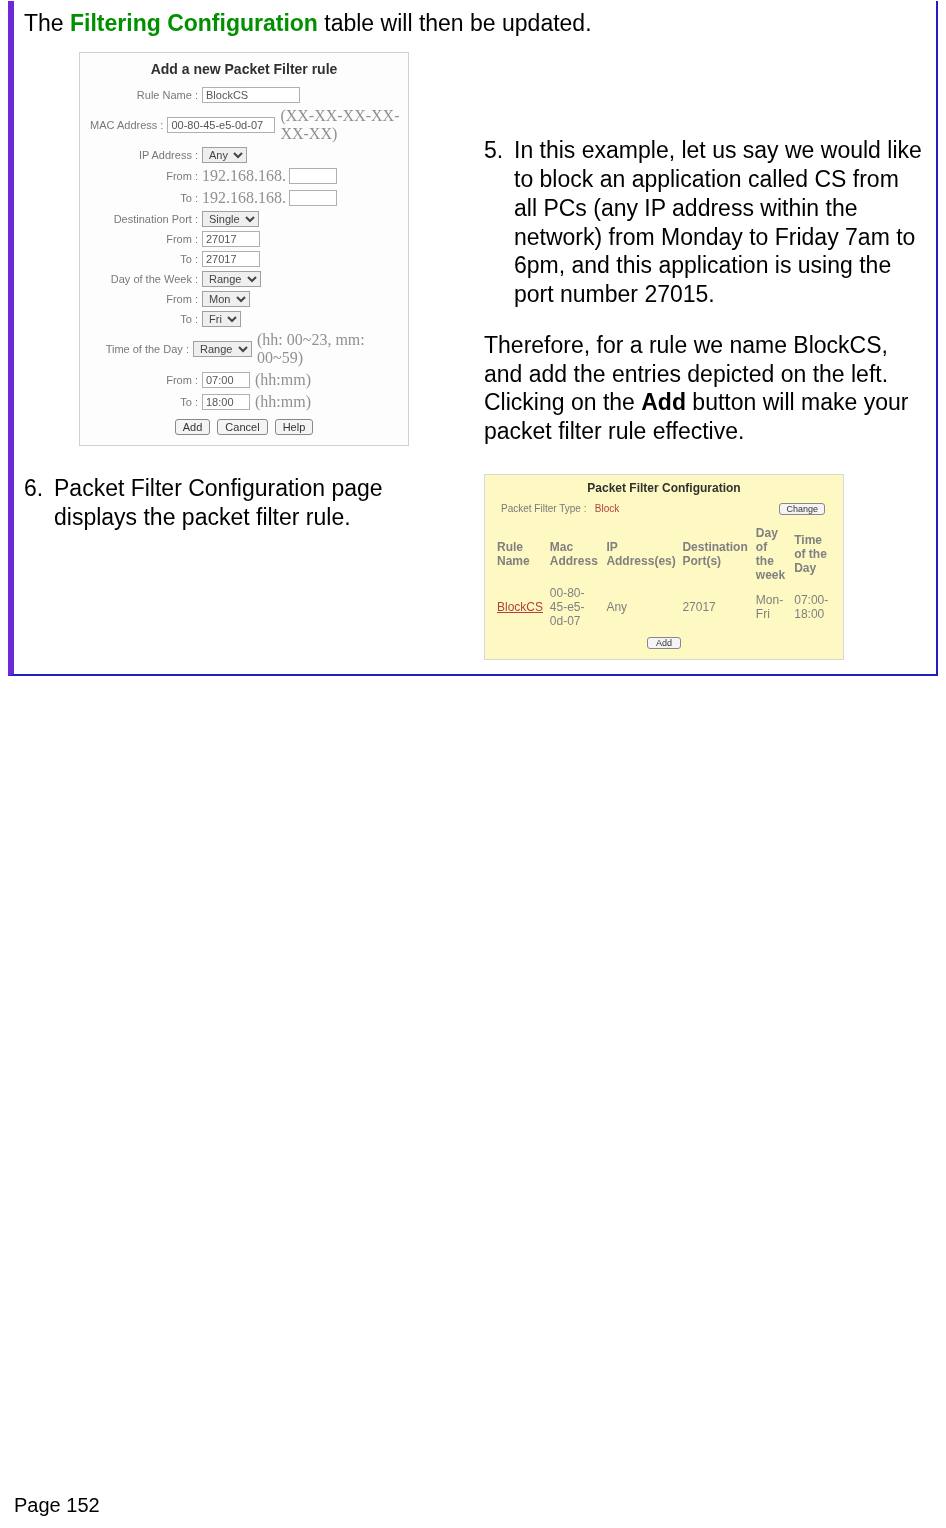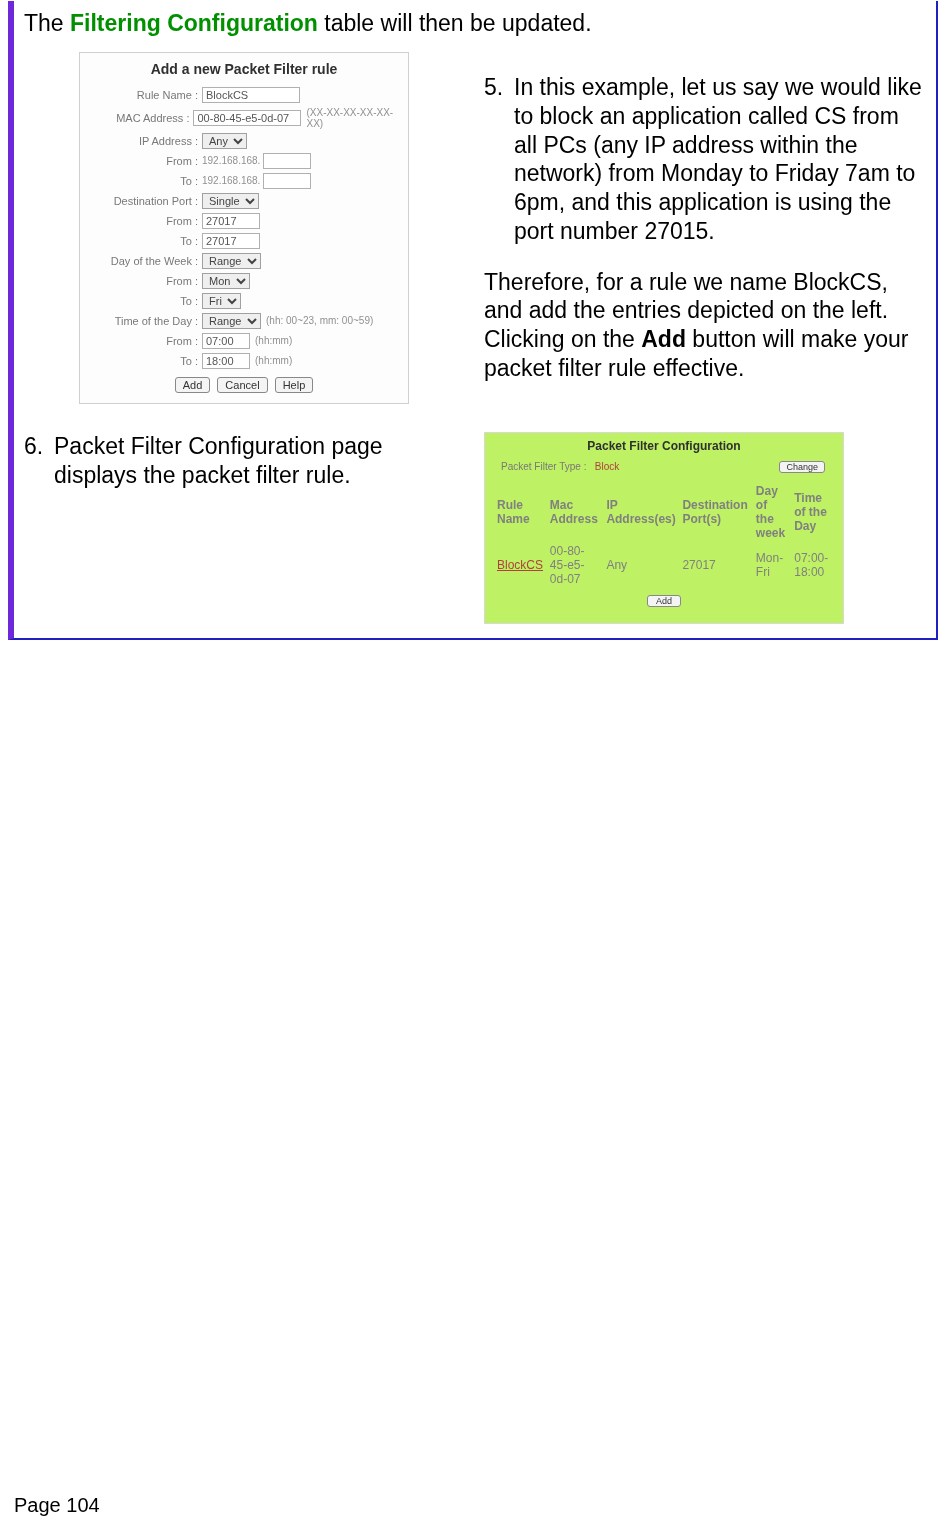--- a/index.html
+++ b/index.html
@@ -28,21 +28,21 @@
     color: #000;
     margin-bottom: 14px;
     line-height: 1.25;
   }
   .intro .green {
     color: #009000;
     font-weight: bold;
   }
   .two-col {
     display: flex;
-    align-items: center;
+    align-items: flex-end;
     gap: 20px;
   }
   .left-col {
     width: 440px;
     flex-shrink: 0;
   }
   .right-col {
     flex: 1;
     font-size: 23px;
     line-height: 1.25;
@@ -83,23 +83,24 @@
     color: #555;
   }
   .form-select {
     font-size: 11px;
     padding: 0 2px;
     border: 1px solid #a0a0a0;
     background: #efefef;
     color: #444;
   }
   .hint {
-    font-size: 10px;
+    font-size: 16px;
     color: #909090;
     margin-left: 5px;
+    font-family: Liberation Serif, serif;
   }
   .btn-row {
     text-align: center;
     margin-top: 8px;
   }
   .btn {
     font-size: 11px;
     padding: 1px 7px;
     border: 1px solid #888;
     border-radius: 3px;
@@ -130,22 +131,22 @@
   .step6-text .inner {
     display: flex;
     gap: 8px;
   }
   .config-panel {
     flex: 1;
   }
   .config-box {
     width: 360px;
     border: 1px solid #d8d8d8;
-    background: #bef264;
-    padding: 6px 8px 16px 8px;
+    background: #fef9c3;
+    padding: 6px 8px 10px 8px;
     font-size: 10px;
     color: #787878;
     box-sizing: border-box;
   }
   .config-title {
     text-align: center;
     font-weight: bold;
     font-size: 12px;
     color: #303030;
     margin-bottom: 8px;
@@ -318,14 +319,14 @@
           </tbody>
             </table>
           <div class="config-add">
             <button class="btn" style="font-size:9px;padding:0 8px">Add</button>
           </div>
         </div>
       </div>
     </div>
   </div>
 
-  <div class="page-num">Page 104</div>
+  <div class="page-num">Page 152</div>
 </div>
 
 </body></html>

